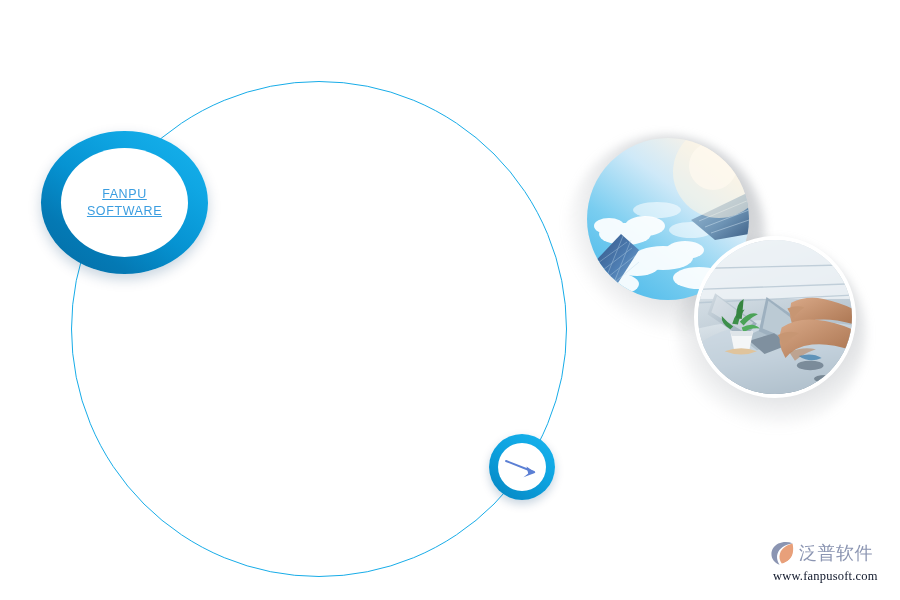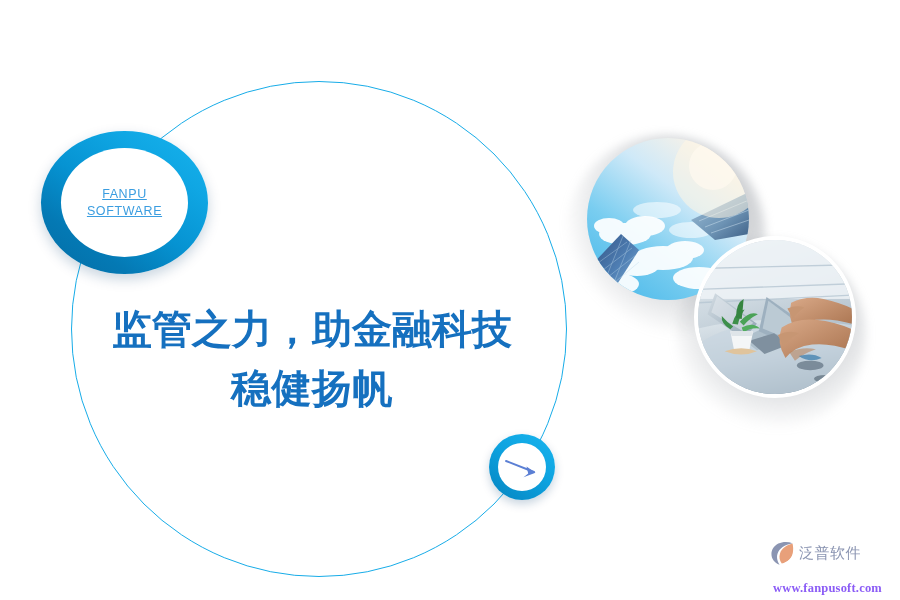--- a/index.html
+++ b/index.html
@@ -177,34 +177,33 @@
   .brand-row {
     display: flex;
     align-items: center;
     height: 30px;
   }
   .brand-mark { width: 27px; height: 27px; flex: none; }
   .brand-mark svg { display: block; }
   .brand-cn {
     margin-left: 2px;
     color: #8b95b2;
-    font-size: 15px;
+    font-size: 18px;
     line-height: 26px;
     letter-spacing: 0.5px;
     font-family: "DejaVu Sans", "Liberation Sans", sans-serif;
   }
   .brand-url {
-    margin-top: 12px;
+    margin-top: 0px;
     padding-left: 3px;
-    color: #8b5cf6;
+    color: #0f172a;
     font-size: 12.5px;
     line-height: 16px;
     letter-spacing: 0.2px;
     font-family: "Liberation Serif", "DejaVu Serif", serif;
-    font-weight: bold;
   }
 </style>
 </head>
 <body>
 
 <div id="stage">
 
   <div class="big-outline-circle"></div>
 
   <div class="photo-shadow-a"></div>
@@ -348,24 +347,20 @@
   </div>
 
   <div class="fanpu-badge">
     <div class="fanpu-ring"></div>
     <div class="fanpu-inner">
       <span class="fanpu-text">FANPU
 SOFTWARE</span>
     </div>
   </div>
 
-  <div class="headline">
-    <span class="headline-line headline-line-1">监管之力，助金融科技</span>
-    <span class="headline-line">稳健扬帆</span>
-  </div>
 
   <div class="arrow-node">
     <div class="arrow-node-ring"></div>
     <div class="arrow-node-inner">
       <svg width="36" height="26" viewBox="0 0 36 26" aria-hidden="true">
         <path d="M2 7 L30 18" stroke="#5b7fd4" stroke-width="1.9" stroke-linecap="round" fill="none"></path>
         <path d="M31.5 18.8 L22.5 12.5 L24.2 19.5 L19.5 23.2 Z" fill="#5b7fd4"></path>
       </svg>
     </div>
   </div>

